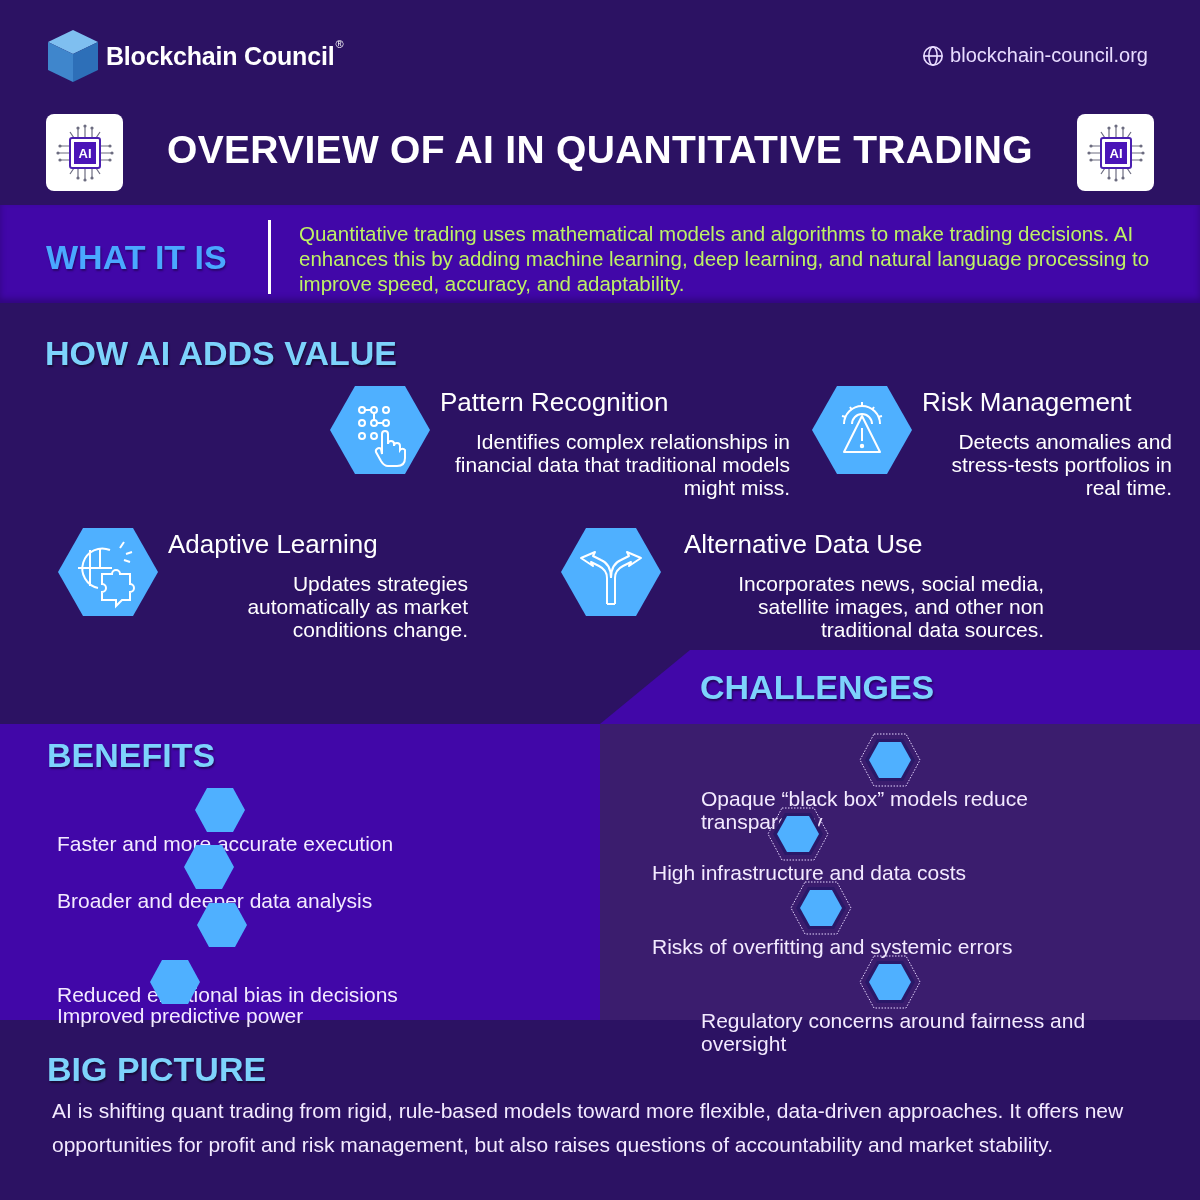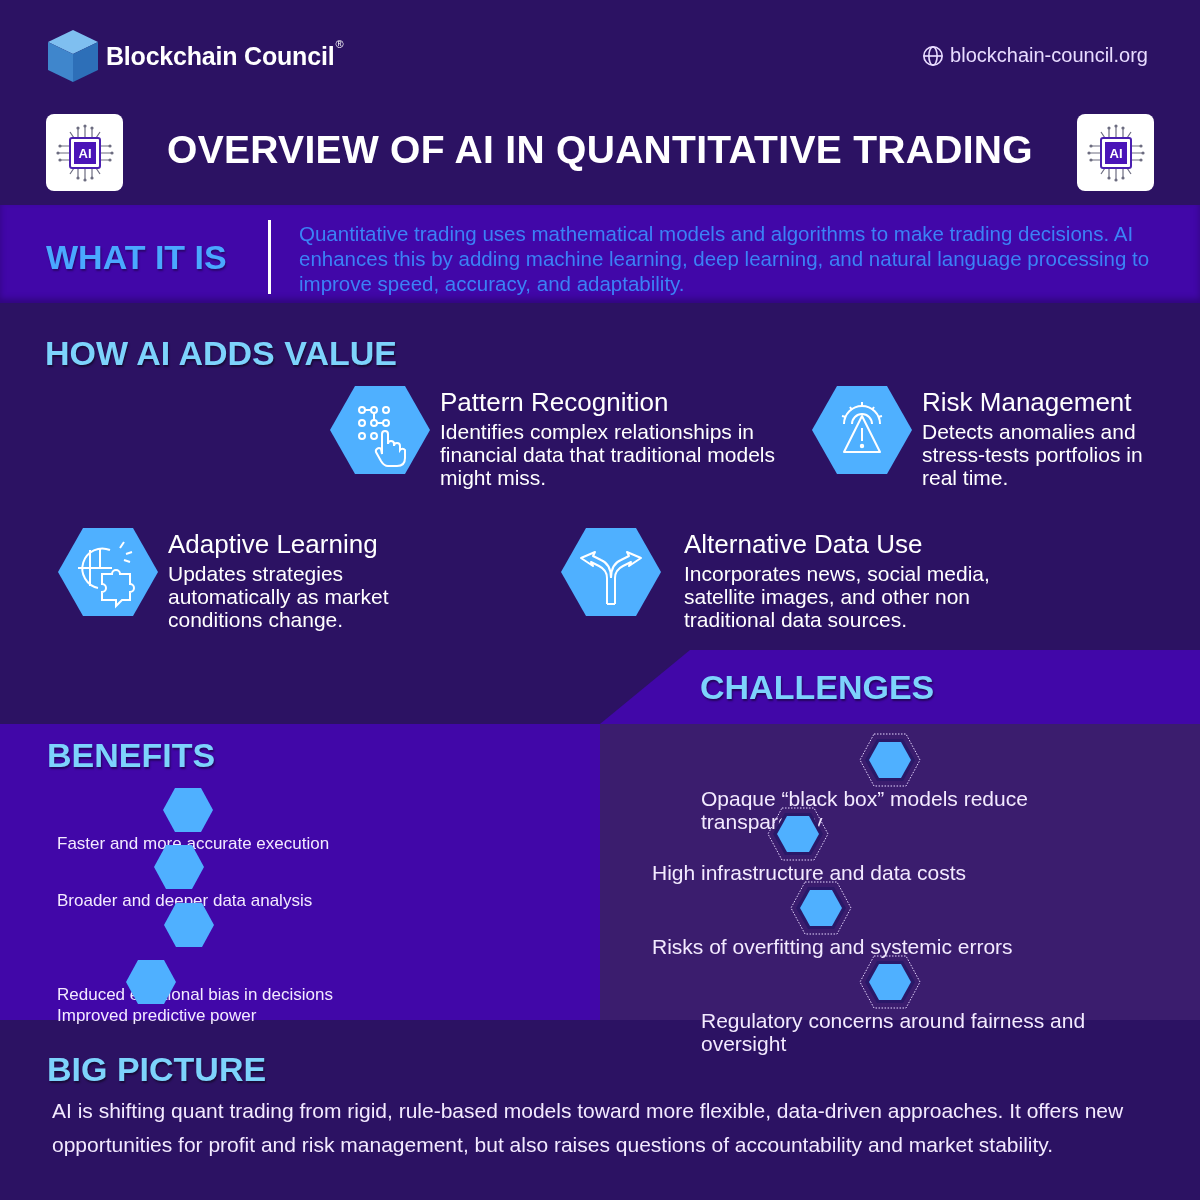--- a/index.html
+++ b/index.html
@@ -22,40 +22,40 @@
 
   .chip-box { top: 114px; width: 77px; height: 77px; background: #fff; border-radius: 8px; display: flex; align-items: center; justify-content: center; }
   .chip-left { left: 46px; }
   .chip-right { right: 46px; }
   .title { left: 0; right: 0; top: 128px; text-align: center; font-size: 39px; font-weight: 700; color: #fff; letter-spacing: 0.3px; }
 
   
   .whatband { left: 0; top: 205px; width: 1200px; height: 98px; background: #4107a8; box-shadow: 0 -4px 6px rgba(0,0,0,0.25) inset; }
   .what-label { left: 46px; top: 238px; font-size: 34px; font-weight: 700; color: #4aa8ff; text-shadow: 1px 2px 2px rgba(0,0,0,0.35); }
   .what-divider { left: 268px; top: 220px; width: 3px; height: 74px; background: #fff; }
-  .what-text { left: 299px; top: 221px; width: 880px; font-size: 20.5px; line-height: 25px; color: #3b82f6; }
+  .what-text { left: 299px; top: 221px; width: 880px; font-size: 20.5px; line-height: 25px; color: #bef264; }
 
   .section-h { font-size: 34px; font-weight: 700; color: #7dd3fc; text-shadow: 1px 2px 2px rgba(0,0,0,0.45); }
 
   
   .feat { display: flex; align-items: flex-start; }
   .hex-big { width: 100px; height: 88px; position: relative; flex-shrink: 0; }
   .hex-big svg { width: 100%; height: 100%; }
   .feat-body { margin-left: 10px; }
   .feat-title { font-size: 26px; color: #ffffff; line-height: 32px; }
-  .feat-desc { font-size: 21px; color: #fff; line-height: 23px; margin-top: 2px; }
+  .feat-desc { font-size: 21px; color: #fff; line-height: 23px; margin-top: 12px; text-align: right; }
 
   
   .benefits-bg { left: 0; top: 724px; width: 600px; height: 296px; background: #4107a8; }
   .challenges-bg { left: 600px; top: 724px; width: 600px; height: 296px; background: #3b1d6e; }
   .challenges-tab { left: 600px; top: 650px; width: 600px; height: 74px; background: #4107a8; clip-path: polygon(90px 0, 600px 0, 600px 74px, 0 74px); }
   .list-item { display: flex; align-items: center; flex-direction: column; }
   .hex-small { width: 50px; height: 44px; flex-shrink: 0; }
   .hex-small svg { width: 100%; height: 100%; }
-  .list-text { font-size: 17px; color: #f3eaff; line-height: 23px; margin-left: 11px; }
+  .list-text { font-size: 21px; color: #f3eaff; line-height: 23px; margin-left: 11px; }
   .hex-ch { width: 62px; height: 54px; flex-shrink: 0; }
   .hex-ch svg { width: 100%; height: 100%; }
   .ch-text { font-size: 21px; color: #f3eaff; line-height: 23px; margin-left: 22px; }
 
   .big-text { left: 52px; top: 1094px; width: 1120px; font-size: 21px; line-height: 34px; color: #f3eaff; }
 </style>
 </head>
 <body>
 
 <div class="abs logo">

